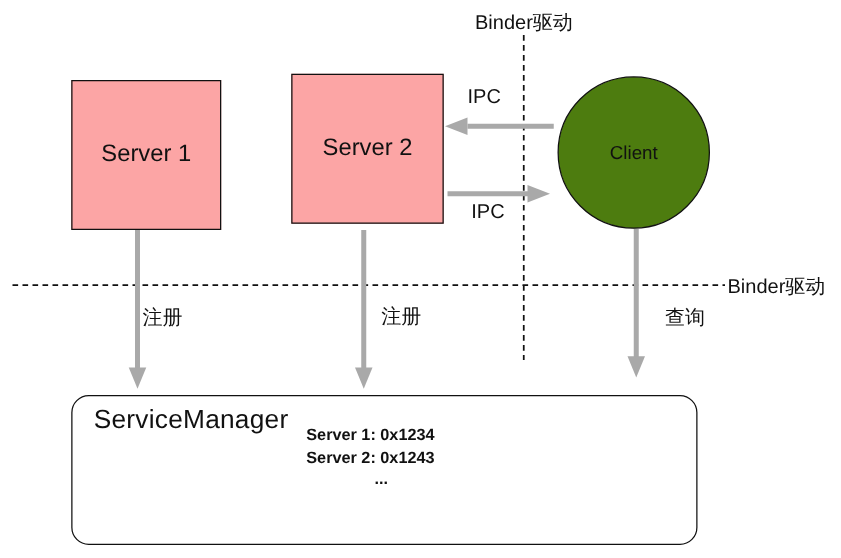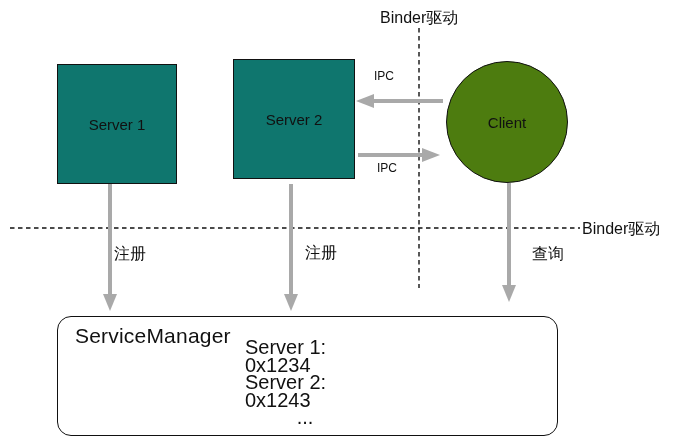--- a/index.html
+++ b/index.html
@@ -16,26 +16,26 @@
     background: var(--background, #ffffff);
     overflow: hidden;
   }
   .layer {
     position: absolute;
     left: 0; top: 0;
     width: 673px; height: 446px;
   }
   .node-box {
     position: absolute;
-    background: #0f766e;
+    background: #fca5a5;
     border: 1px solid var(--stroke, #111111);
     display: flex;
     align-items: center;
     justify-content: center;
-    font-size: 15px;
+    font-size: 19px;
     box-sizing: border-box;
   }
   .server1 { left: 57px;  top: 64px; width: 120px; height: 120px; }
   .server2 { left: 233px; top: 59px; width: 122px; height: 120px; }
   .client-circle {
     position: absolute;
     left: 446px; top: 61px;
     width: 122px; height: 122px;
     border-radius: 50%;
     background: #4d7c0f;
@@ -58,30 +58,31 @@
   .sm-title {
     position: absolute;
     left: 75px; top: 324px;
     font-size: 21px;
     letter-spacing: 0.2px;
   }
   .registry {
     position: absolute;
     left: 245px; top: 339px;
     width: 120px;
-    font-size: 20px;
+    font-size: 13px;
     line-height: 17.5px;
+    font-weight: bold;
   }
   .registry .ellipsis { text-align: center; }
   .float-label {
     position: absolute;
     white-space: nowrap;
   }
   .lbl-16 { font-size: 16px; }
-  .lbl-17 { font-size: 12px; }
+  .lbl-17 { font-size: 16px; }
   svg { display: block; }
 </style>
 </head>
 <body>
 
 <div class="canvas">
 
   <svg class="layer" viewBox="0 0 673 446">
 
     <line x1="419" y1="28" x2="419" y2="288" stroke="#111111" stroke-width="1.4" stroke-dasharray="4.5 3.5"></line>

